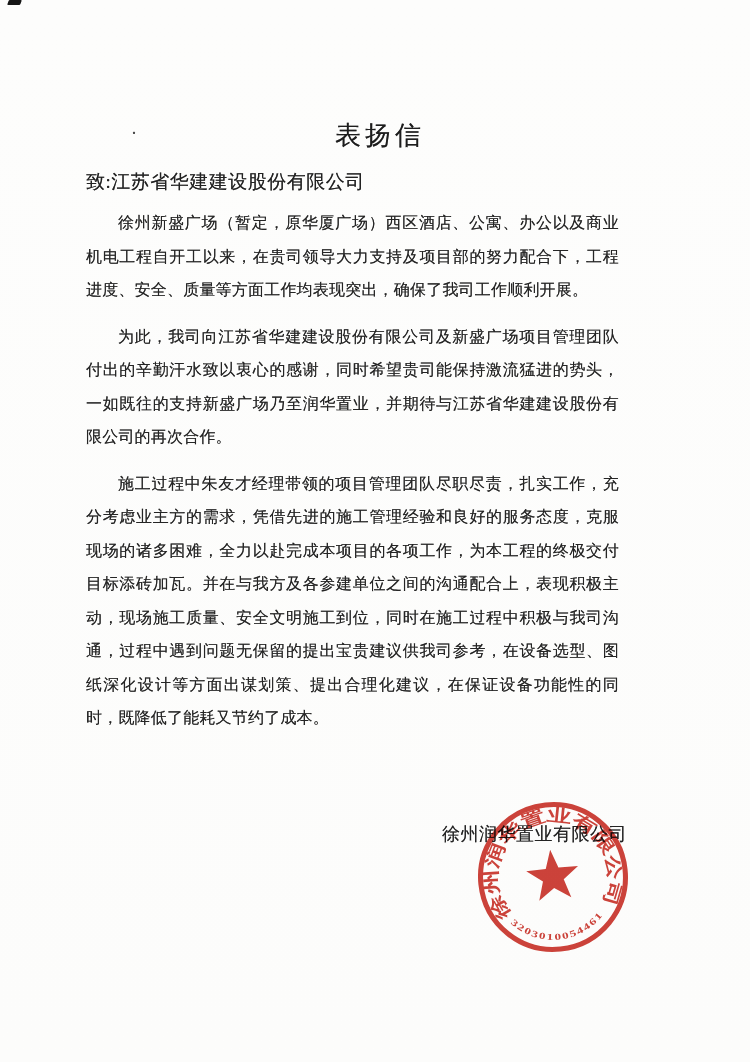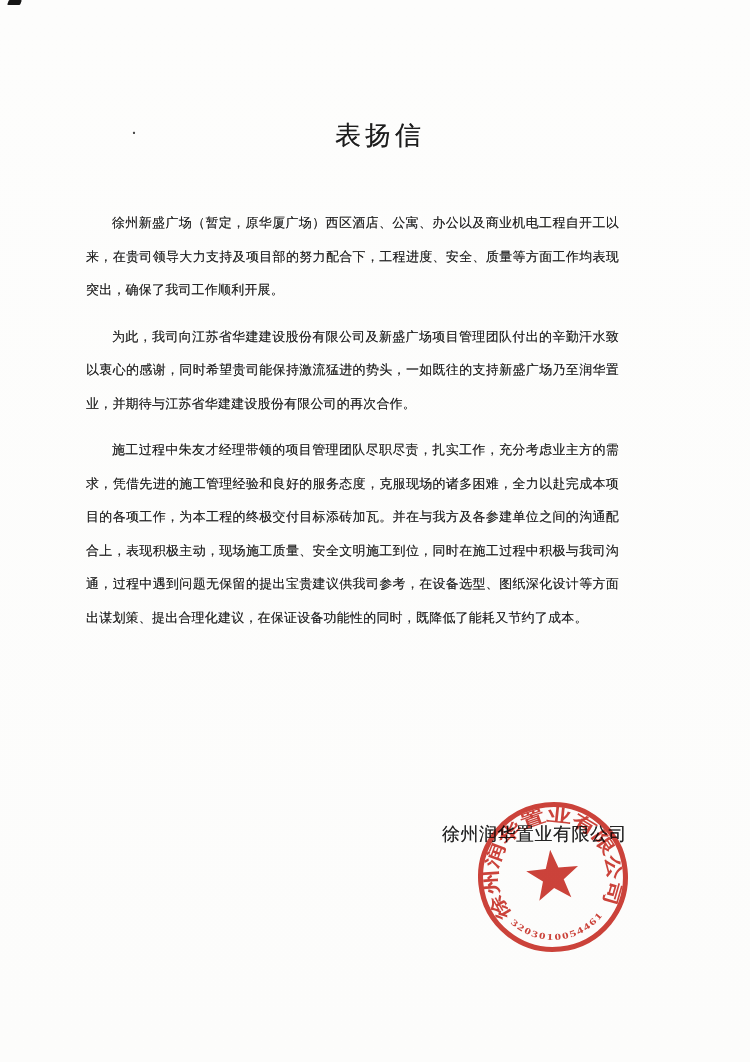--- a/index.html
+++ b/index.html
@@ -31,21 +31,21 @@
     letter-spacing: 4px; color: #1d1d1d;
   }
   .addressee {
     position: absolute; margin: 0;
     left: 86px; top: 169px;
     font-size: 19px; letter-spacing: 0.5px; color: #222;
   }
   .body-block { position: absolute; left: 86px; top: 206px; width: 537px; }
   .para {
     margin: 0 4px 13px 0;
-    font-size: 13px; line-height: 33.5px;
+    font-size: 16px; line-height: 33.5px;
     text-align: justify; text-indent: 2em;
     letter-spacing: 0.2px; color: #252525;
   }
   .sig-company {
     position: absolute; top: 822px; right: 123px;
     font-size: 18px; letter-spacing: 0.5px; color: #232323;
   }
   .sig-date {
     position: absolute; top: 859px; left: 472px;
     font-size: 18px; letter-spacing: 1.5px; color: #232323;
@@ -65,20 +65,21 @@
 <body>
 
 <div class="page">
 
   <div class="corner-mark"></div>
 
   <span class="dot-mark ink">·</span>
 
   <h1 class="title ink">表扬信</h1>
 
+  <p class="addressee ink">致:江苏省华建建设股份有限公司</p>
 
   <div class="body-block">
     <p class="para ink">徐州新盛广场（暂定，原华厦广场）西区酒店、公寓、办公以及商业机电工程自开工以来，在贵司领导大力支持及项目部的努力配合下，工程进度、安全、质量等方面工作均表现突出，确保了我司工作顺利开展。</p>
     <p class="para ink">为此，我司向江苏省华建建设股份有限公司及新盛广场项目管理团队付出的辛勤汗水致以衷心的感谢，同时希望贵司能保持激流猛进的势头，一如既往的支持新盛广场乃至润华置业，并期待与江苏省华建建设股份有限公司的再次合作。</p>
     <p class="para ink">施工过程中朱友才经理带领的项目管理团队尽职尽责，扎实工作，充分考虑业主方的需求，凭借先进的施工管理经验和良好的服务态度，克服现场的诸多困难，全力以赴完成本项目的各项工作，为本工程的终极交付目标添砖加瓦。并在与我方及各参建单位之间的沟通配合上，表现积极主动，现场施工质量、安全文明施工到位，同时在施工过程中积极与我司沟通，过程中遇到问题无保留的提出宝贵建议供我司参考，在设备选型、图纸深化设计等方面出谋划策、提出合理化建议，在保证设备功能性的同时，既降低了能耗又节约了成本。</p>
   </div>
 
   <div class="sig-company ink">徐州润华置业有限公司</div>
 
   <svg class="seal" viewBox="0 0 152 152" xmlns="http://www.w3.org/2000/svg" aria-hidden="true">

